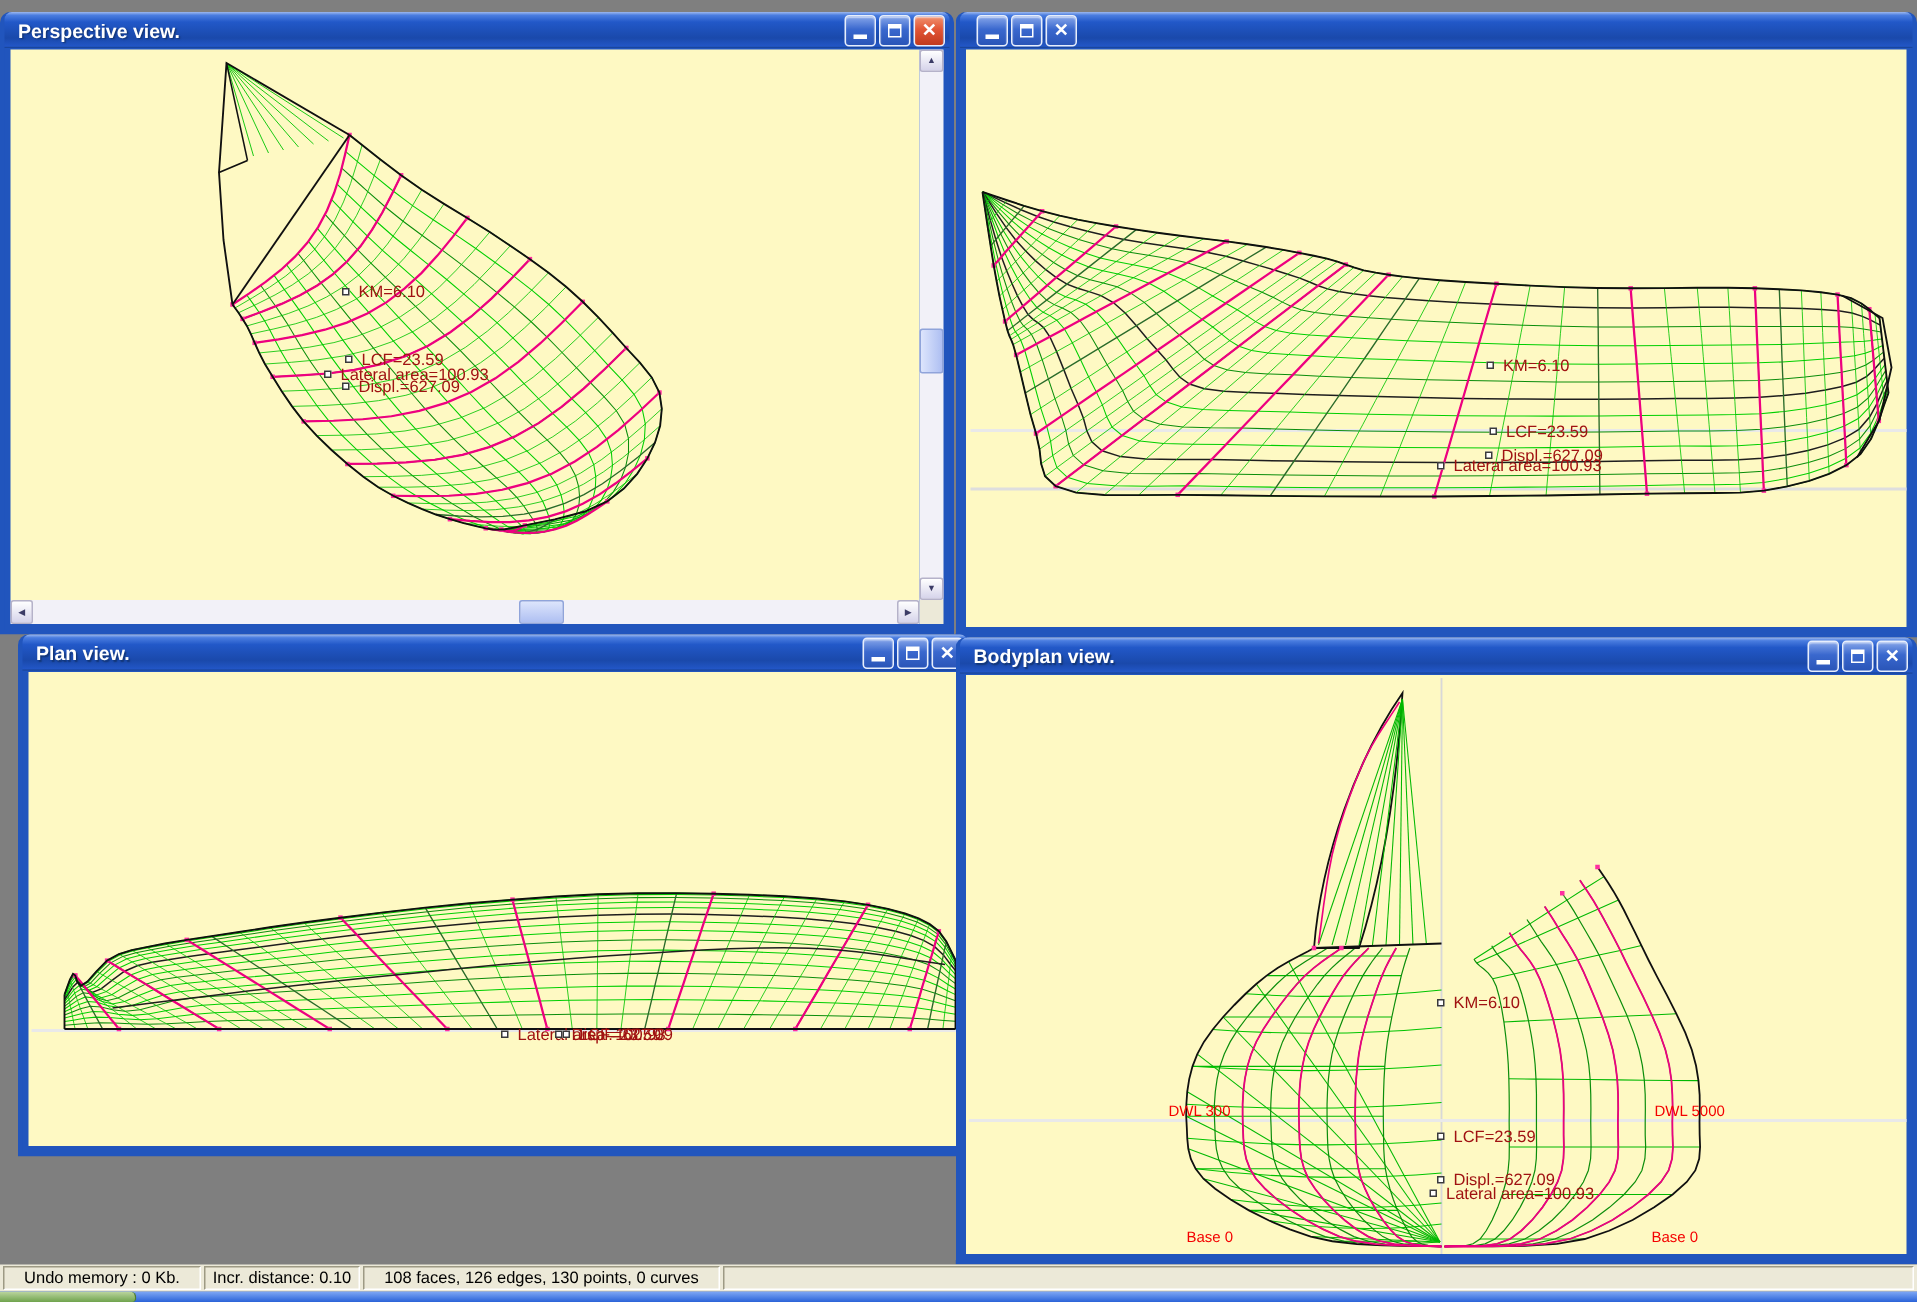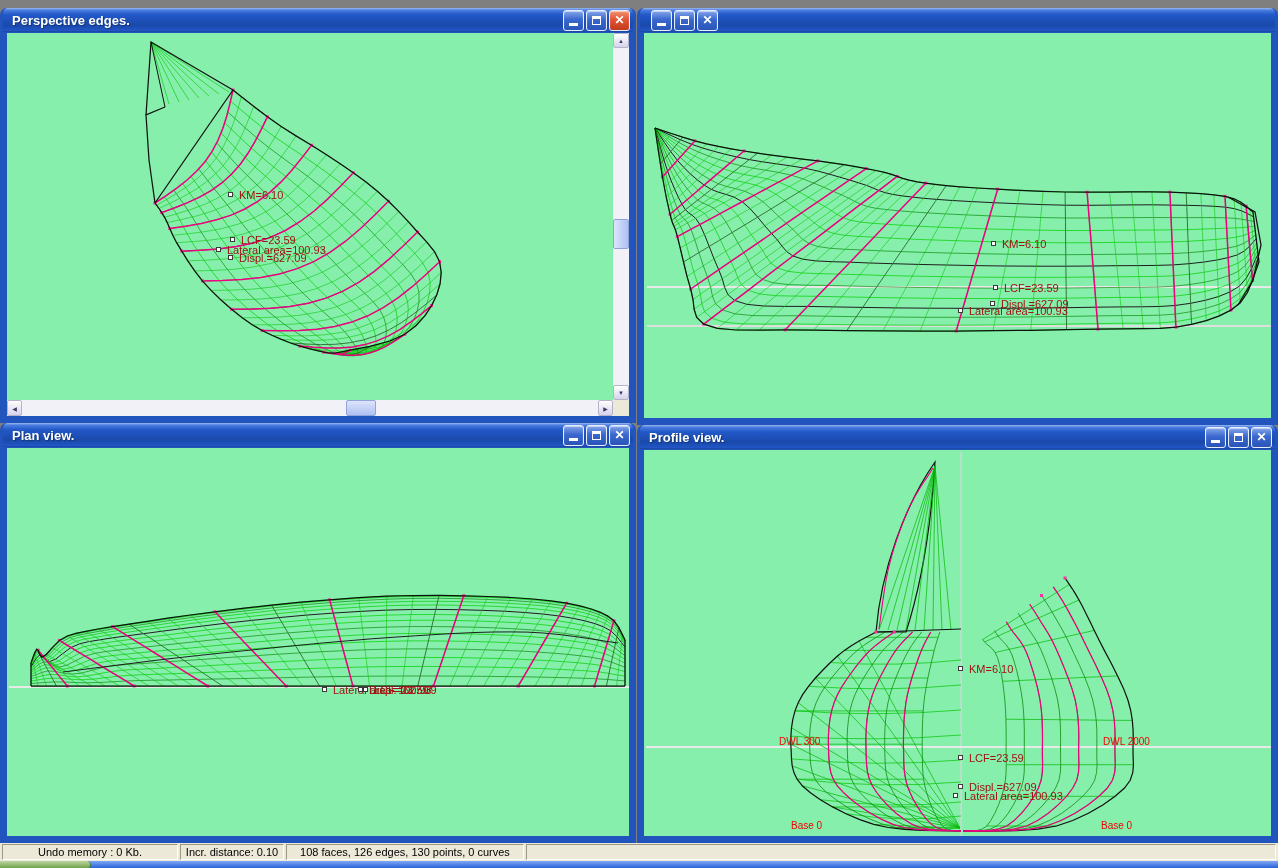--- a/index.html
+++ b/index.html
@@ -11,21 +11,21 @@
         padding:0 3px 0 9px;
         background:linear-gradient(#9db9ef 0%,#4a7de0 9%,#2258c8 28%,#1a49ab 72%,#2256c6 95%,#16408f 100%)}
   .ttl{color:#fff;font-weight:bold;font-size:13px;flex:1;text-shadow:1px 1px 1px #123575;white-space:nowrap}
   .btn{width:21px;height:21px;border-radius:3px;border:1px solid #e7eefc;margin-left:2px;
        display:flex;align-items:center;justify-content:center;cursor:pointer;box-sizing:border-box;
        background:linear-gradient(#86a6ea,#3a68ce 45%,#2a55b8);box-shadow:inset 0 1px 1px rgba(255,255,255,.55)}
   .btn.close{background:linear-gradient(#f0926f,#e25535 45%,#c23a1d)}
   .g-min{width:9px;height:3px;background:#fff;margin-top:9px}
   .g-max{width:9px;height:9px;border:1px solid #fff;border-top:3px solid #fff;box-sizing:border-box}
   .g-x{color:#fff;font-size:12px;font-weight:bold;line-height:1}
-  .client{position:absolute;left:4px;top:25px;right:4px;bottom:4px;background:#86efac;overflow:hidden}
+  .client{position:absolute;left:4px;top:25px;right:4px;bottom:4px;background:#fef9c3;overflow:hidden}
   #w-persp .client{right:20px;bottom:20px}
   .client svg{position:absolute;left:0;top:0}
   .ann{position:absolute;color:#a01212;font-size:11px;white-space:nowrap;z-index:4}
   .glabel{position:absolute;color:#f40000;font-size:10px;font-weight:normal;white-space:nowrap;z-index:3}
   .mark{position:absolute;width:3px;height:3px;background:#fff;border:1px solid #3a3a3a;z-index:4}
   .vscroll{position:absolute;right:4px;top:25px;bottom:20px;width:16px;background:#f2f1f8}
   .hscroll{position:absolute;left:4px;right:20px;bottom:4px;height:16px;background:#f2f1f8}
   .scorner{position:absolute;right:4px;bottom:4px;width:16px;height:16px;background:#ece9d8}
   .sbtn{position:absolute;width:16px;height:15px;box-sizing:border-box;border:1px solid #b5b2c9;border-radius:2px;
         background:linear-gradient(#ffffff,#d5d3ea);color:#3b3b66;font-size:6px;
@@ -40,21 +40,21 @@
   .taskbar{position:absolute;left:0;top:861px;width:1278px;height:7px;
       background:linear-gradient(#7fa8f5,#2a63d8)}
   .startfrag{position:absolute;left:0;top:0;width:90px;height:7px;border-radius:0 6px 4px 0;
       background:linear-gradient(#bdd6a0,#6fa34d);border-right:1px solid #4c7c33}
 </style>
 </head>
 <body>
 
 <div class="win" id="w-persp" style="left:0;top:8px;width:636px;height:415px">
   <div class="tbar">
-    <span class="ttl">Perspective edges.</span>
+    <span class="ttl">Perspective view.</span>
     <div class="btn">
         <span class="g-min"></span>
       </div>
     <div class="btn">
         <span class="g-max"></span>
       </div>
     <div class="btn close">
         <span class="g-x">✕</span>
       </div>
   </div>
@@ -292,21 +292,21 @@
       <span class="ann" style="left: 358px; top: 205px;">KM=6.10</span>
       <span class="mark" style="left: 349px; top: 252px;"></span>
       <span class="ann" style="left: 360px; top: 249px;">LCF=23.59</span>
       <span class="mark" style="left: 346px; top: 268px;"></span>
       <span class="ann" style="left: 357px; top: 265px;">Displ.=627.09</span>
       <span class="mark" style="left: 314px; top: 275px;"></span>
       <span class="ann" style="left: 325px; top: 272px;">Lateral area=100.93</span>
     </div>
 </div>
 
-<div class="win" id="w-plan" style="left:0;top:423px;width:636px;height:420px">
+<div class="win" id="w-plan" style="left:12px;top:423px;width:636px;height:348px">
   <div class="tbar">
     <span class="ttl">Plan view.</span>
     <div class="btn">
         <span class="g-min"></span>
       </div>
     <div class="btn">
         <span class="g-max"></span>
       </div>
     <div class="btn">
         <span class="g-x">✕</span>
@@ -407,21 +407,21 @@
       <span class="ann" style="left: 326px; top: 236px;">Lateral area=100.93</span>
       <span class="mark" style="left: 351px; top: 239px;"></span>
       <span class="ann" style="left: 362px; top: 236px;">Displ.=627.09</span>
       <span class="mark" style="left: 356px; top: 239px;"></span>
       <span class="ann" style="left: 367px; top: 236px;">LCF=23.59</span>
     </div>
 </div>
 
 <div class="win" id="w-body" style="left:637px;top:425px;width:641px;height:418px">
   <div class="tbar">
-    <span class="ttl">Profile view.</span>
+    <span class="ttl">Bodyplan view.</span>
     <div class="btn">
         <span class="g-min"></span>
       </div>
     <div class="btn">
         <span class="g-max"></span>
       </div>
     <div class="btn">
         <span class="g-x">✕</span>
       </div>
   </div>
@@ -505,27 +505,27 @@
       </svg>
   <span class="mark" style="left: 314px; top: 216px;"></span>
       <span class="ann" style="left: 325px; top: 213px;">KM=6.10</span>
       <span class="mark" style="left: 314px; top: 305px;"></span>
       <span class="ann" style="left: 325px; top: 302px;">LCF=23.59</span>
       <span class="mark" style="left: 314px; top: 334px;"></span>
       <span class="ann" style="left: 325px; top: 331px;">Displ.=627.09</span>
       <span class="mark" style="left: 309px; top: 343px;"></span>
       <span class="ann" style="left: 320px; top: 340px;">Lateral area=100.93</span>
       <span class="glabel" style="left: 135px; top: 286px;">DWL 300</span>
-      <span class="glabel" style="left: 459px; top: 286px;">DWL 2000</span>
+      <span class="glabel" style="left: 459px; top: 286px;">DWL 5000</span>
       <span class="glabel" style="left: 147px; top: 370px;">Base 0</span>
       <span class="glabel" style="left: 457px; top: 370px;">Base 0</span>
     </div>
 </div>
 
 <div class="statusbar">
-  <div class="sp" style="width:176px">Undo memory : 0 Kb.</div>
+  <div class="sp" style="width:132px">Undo memory : 0 Kb.</div>
   <div class="sp" style="width:104px">Incr. distance: 0.10</div>
   <div class="sp" style="width:238px">108 faces, 126 edges, 130 points, 0 curves</div>
   <div class="sp" style="flex:1;margin-right:2px"></div>
 </div>
 <div class="taskbar">
   <div class="startfrag"></div>
 </div>
 
 </body></html>

